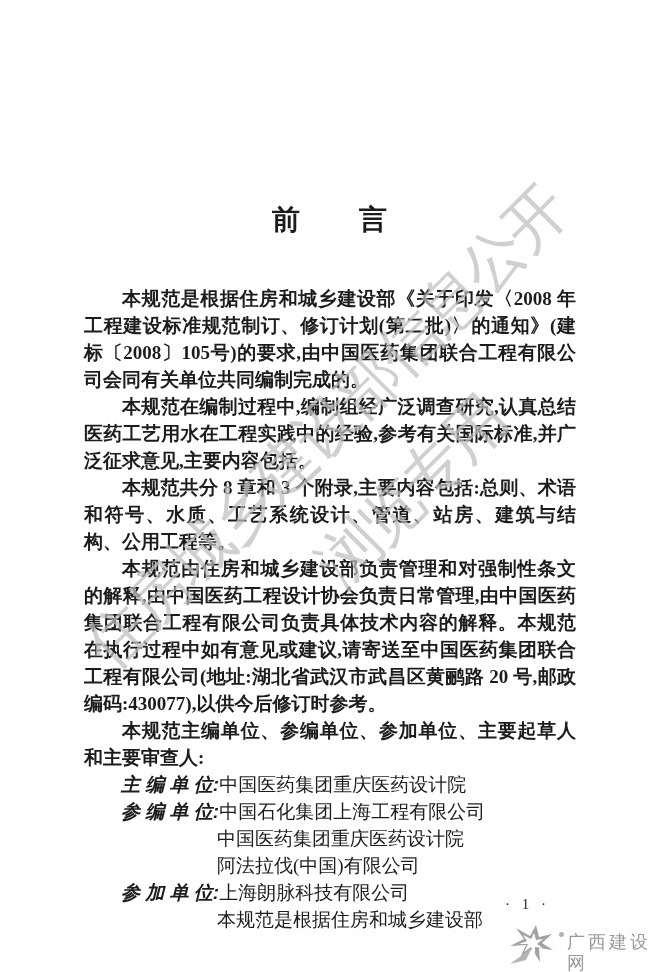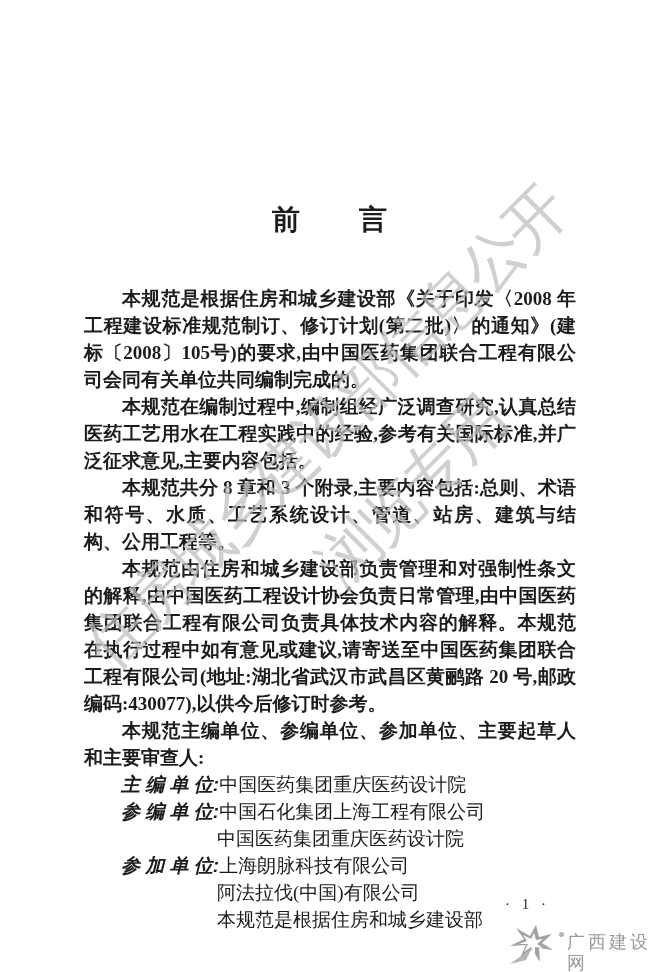--- a/index.html
+++ b/index.html
@@ -77,26 +77,26 @@
         <span class="unit-label">主 编 单 位:</span>
           <span class="unit-value">中国医药集团重庆医药设计院</span>
       </div>
       <div class="unit-row">
         <span class="unit-label">参 编 单 位:</span>
           <span class="unit-value">中国石化集团上海工程有限公司</span>
       </div>
       <div class="unit-row cont">
         <span class="unit-value">中国医药集团重庆医药设计院</span>
       </div>
+      <div class="unit-row cont">
+        <span class="unit-value">阿法拉伐(中国)有限公司</span>
+      </div>
       <div class="unit-row">
         <span class="unit-label">参 加 单 位:</span>
           <span class="unit-value">上海朗脉科技有限公司</span>
-      </div>
-      <div class="unit-row cont">
-        <span class="unit-value">阿法拉伐(中国)有限公司</span>
       </div>
       <div class="unit-row cont">
         <span class="unit-value">本规范是根据住房和城乡建设部</span>
       </div>
     </div>
   </div>
 
   <div class="pagenum">· 1 ·</div>
 
   <div class="logo">

